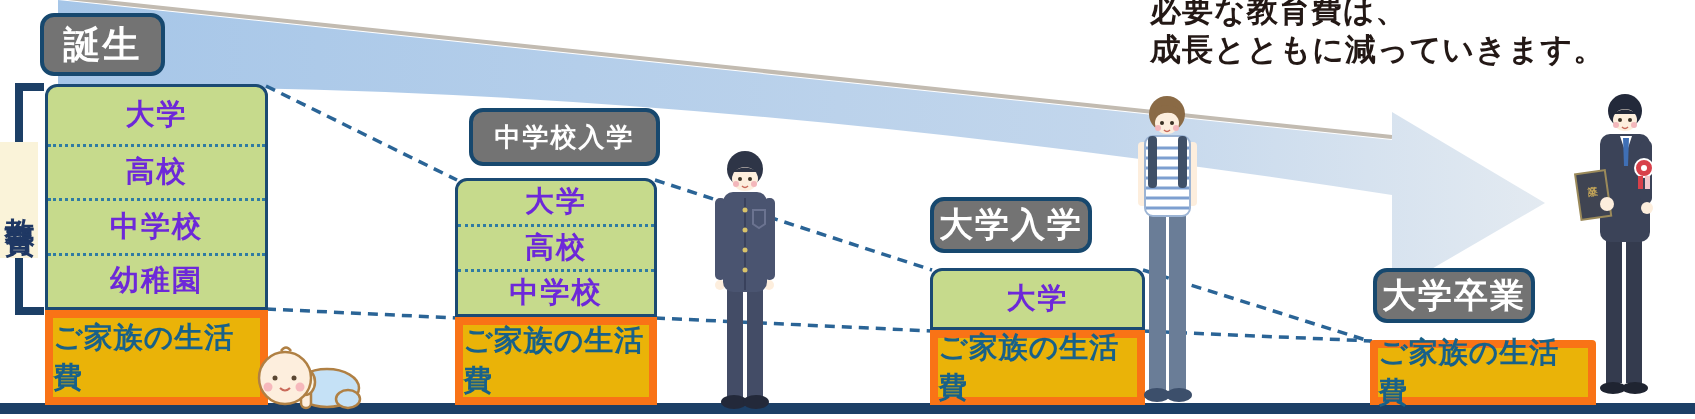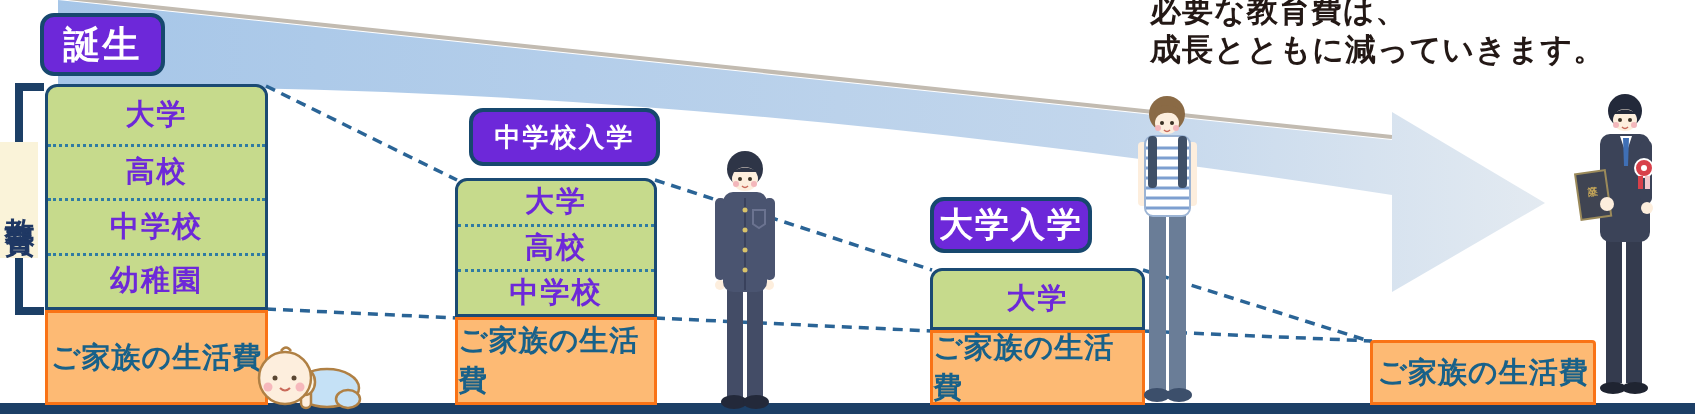--- a/index.html
+++ b/index.html
@@ -6,30 +6,30 @@
   .canvas{position:relative;width:1695px;height:419px;background:#ffffff;overflow:hidden;
           font-family:"DejaVu Sans",sans-serif;}
   .layer{position:absolute;left:0;top:0;}
   .caption{position:absolute;left:1150px;top:-9px;color:#231815;font-weight:bold;
            font-size:31px;line-height:39px;letter-spacing:1px;white-space:nowrap;}
   .axis-bracket{position:absolute;left:8px;top:82px;}
   .axis-label{position:absolute;left:0px;top:142px;width:38px;height:116px;background:#faf3d9;
               color:#1f3864;font-weight:bold;font-size:30px;writing-mode:vertical-rl;
               text-orientation:upright;display:flex;align-items:center;justify-content:center;
               letter-spacing:4px;}
-  .stage-label{position:absolute;background:#6d28d9;border:4px solid #17486e;border-radius:14px;
+  .stage-label{position:absolute;background:#737373;border:4px solid #17486e;border-radius:14px;
                color:#ffffff;font-weight:bold;display:flex;align-items:center;justify-content:center;
                box-sizing:border-box;letter-spacing:2px;}
   .edu-box{position:absolute;background:#c6da8c;border:3px solid #1b4a73;
            border-radius:12px 12px 0 0;box-sizing:border-box;display:flex;flex-direction:column;}
   .edu-row{display:flex;align-items:center;justify-content:center;color:#6d28d9;font-weight:bold;
            font-size:29px;border-bottom:3px dotted #2f7ba3;flex:1 1 auto;letter-spacing:2px;}
   .edu-row.tall{flex:1.45 1 auto;}
   .edu-row:last-child{border-bottom:none;}
-  .living-box{position:absolute;background:#fdba74;border:3px solid #f97316;box-sizing:border-box;
+  .living-box{position:absolute;background:#eab308;border:8px solid #f97316;box-sizing:border-box;
               display:flex;align-items:center;justify-content:center;color:#186189;
               font-weight:bold;font-size:29px;letter-spacing:1px;}
   .ground{position:absolute;left:0;top:403px;width:1695px;height:11px;background:#1c3f66;}
   .person{position:absolute;}
 </style>
 </head>
 <body>
 
 <div class="canvas">
 
@@ -84,20 +84,21 @@
     <div class="edu-row">中学校</div>
   </div>
   <div class="living-box" style="left:455px;top:317px;width:202px;height:88px;">ご家族の生活費</div>
 
   <div class="stage-label" style="left:930px;top:197px;width:162px;height:56px;font-size:34px;text-align:right;">大学入学</div>
   <div class="edu-box" style="left:930px;top:268px;width:215px;height:62px;">
     <div class="edu-row">大学</div>
   </div>
   <div class="living-box" style="left:930px;top:330px;width:215px;height:75px;">ご家族の生活費</div>
 
+  <div class="stage-label" style="left:1373px;top:268px;width:162px;height:55px;font-size:34px;">大学卒業</div>
   <div class="living-box" style="left:1370px;top:340px;width:226px;height:65px;border-radius:4px 4px 0 0;">ご家族の生活費</div>
 
   <svg class="person" style="left:255px;top:342px;" width="110" height="72" viewBox="0 0 110 72">
     <g stroke="#b08044" stroke-width="2.5">
       <ellipse cx="72" cy="46" rx="32" ry="19" fill="#c5e1f6"></ellipse>
       <ellipse cx="93" cy="57" rx="12" ry="9" fill="#c5e1f6"></ellipse>
       <rect x="46" y="42" width="10" height="24" rx="5" fill="#fdeedd"></rect>
       <ellipse cx="50" cy="40" rx="10" ry="13" fill="#fbf6e6"></ellipse>
       <circle cx="30" cy="36" r="26" fill="#fdeedd"></circle>
       <path d="M26,9 q5,-7 10,0" fill="none"></path>

